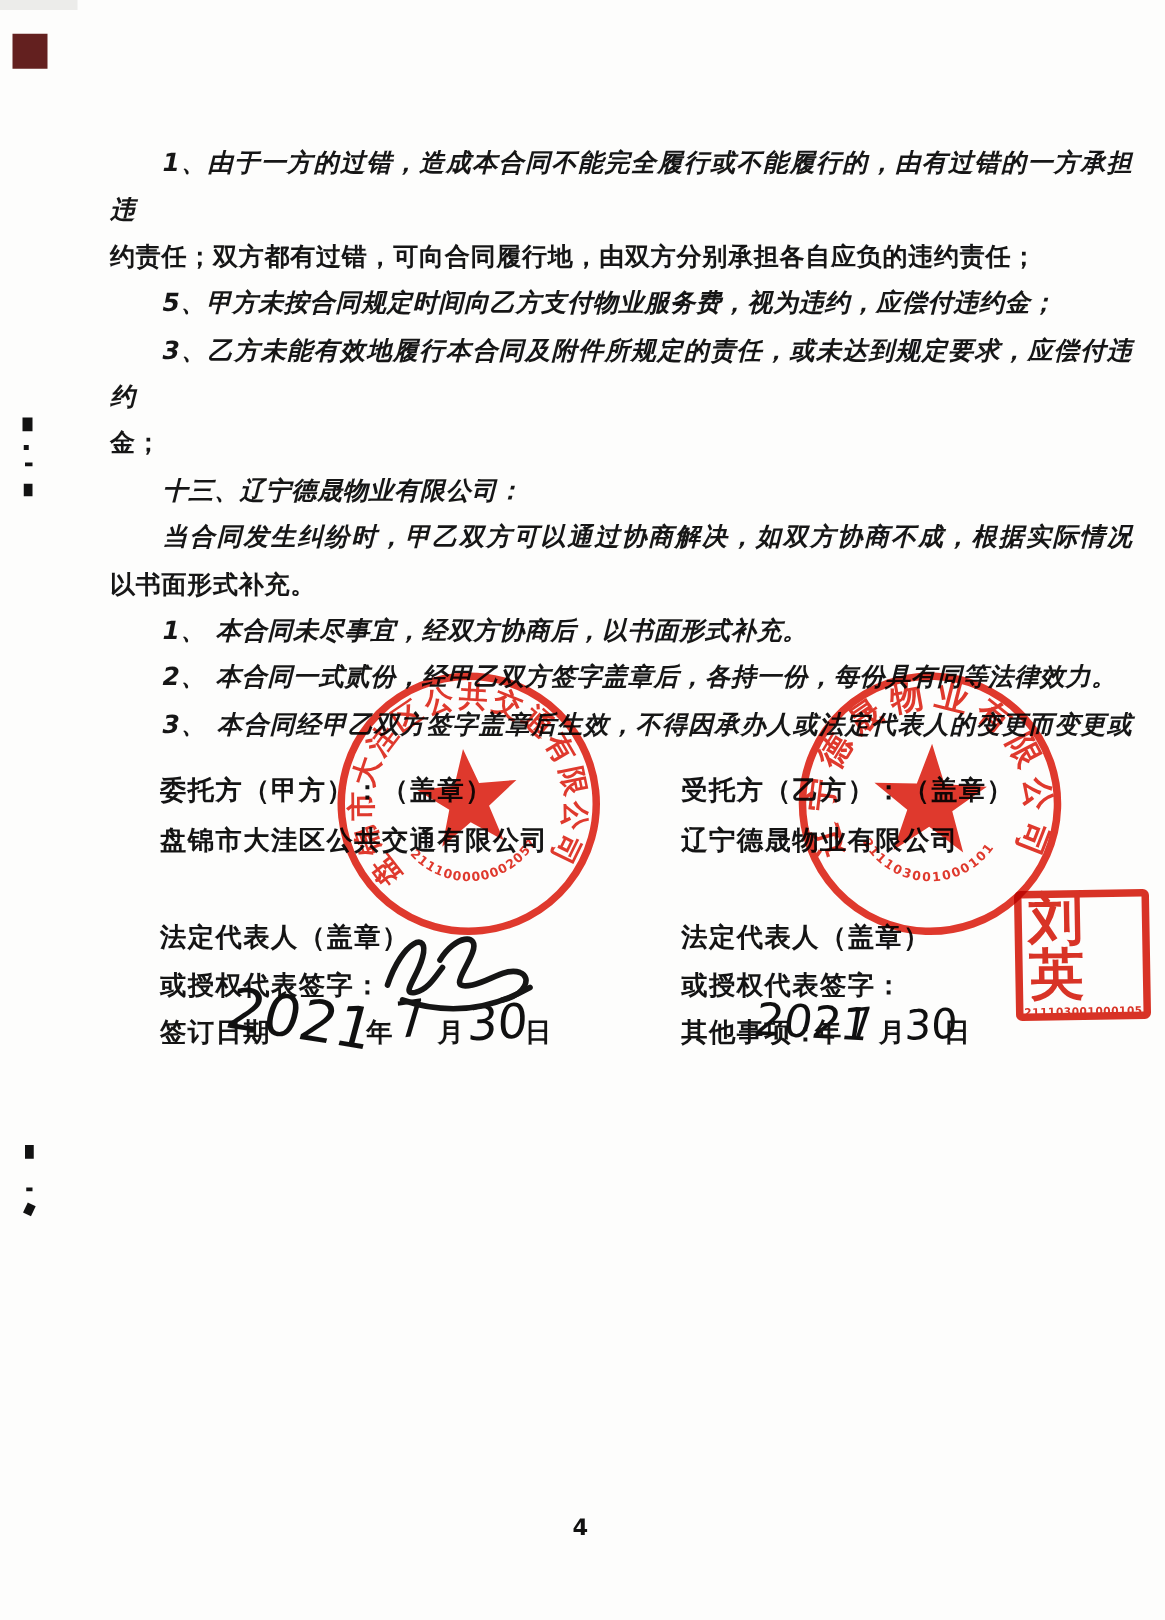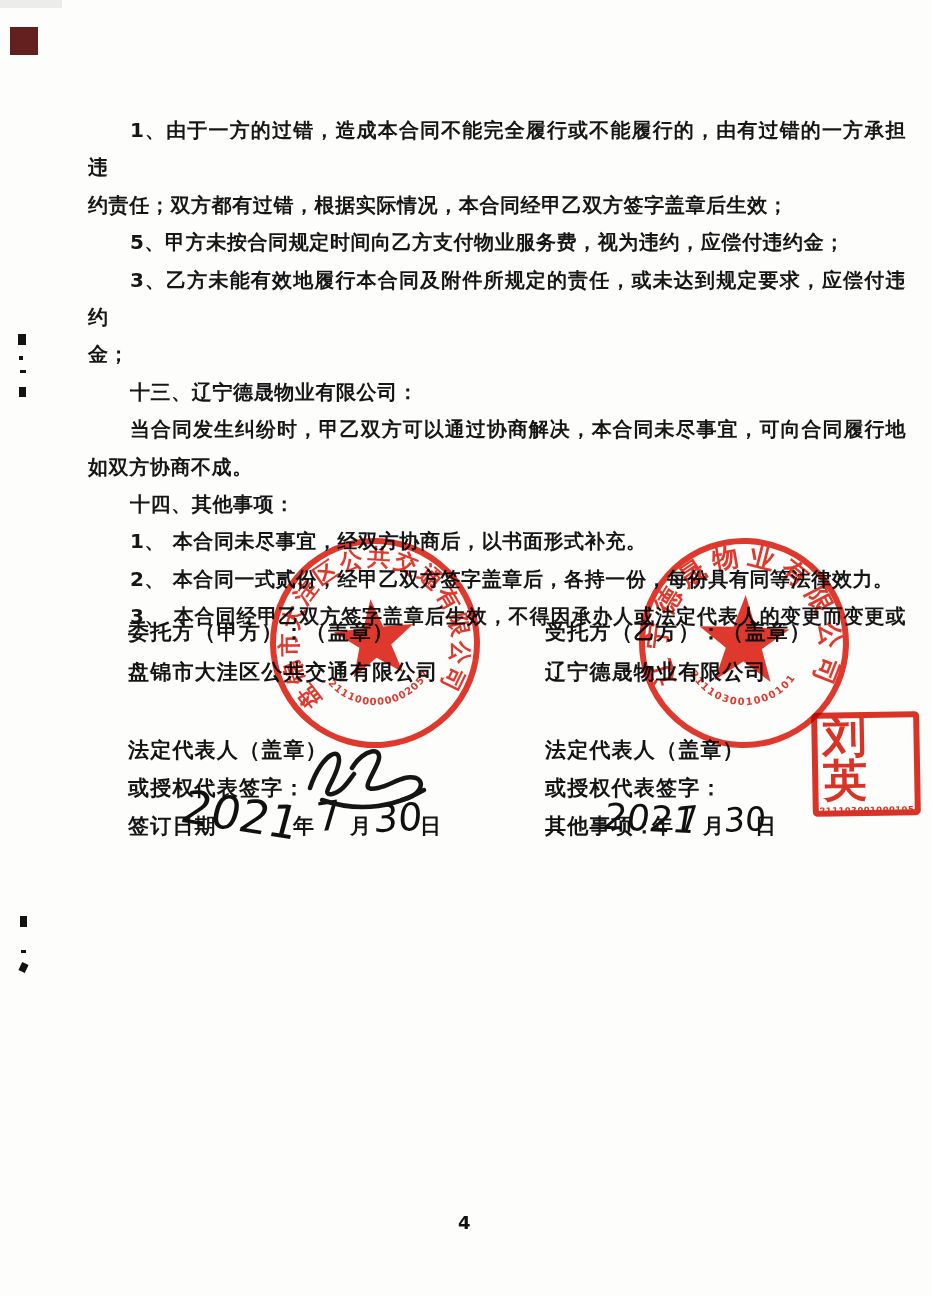--- a/index.html
+++ b/index.html
@@ -7,21 +7,21 @@
     position:relative;width:932px;height:1296px;background:#fdfdfc;overflow:hidden;
     font-family:"DejaVu Sans",sans-serif;color:#1a1a1a;
   }
   
   .body-text{position:absolute;left:88px;top:112px;width:818px;}
   .line{
     font-size:20px;font-weight:600;line-height:37.4px;letter-spacing:0.6px;
     white-space:nowrap;color:#161616;
   }
   .line.wrapfull{white-space:normal;text-align:justify;text-align-last:justify;}
-  .line.indent{text-indent:42px;}
+  .line.indent{text-indent:42px;font-style:italic;}
   .line.head{font-weight:700;}
   
   .sig{position:absolute;font-size:21px;font-weight:700;letter-spacing:1.2px;white-space:nowrap;color:#141414;}
   
   .hw{position:absolute;font-weight:400;color:#101010;white-space:nowrap;
       font-family:"DejaVu Sans",sans-serif;}
   .hw-a-year{font-size:46px;transform:rotate(9deg) skewX(-6deg);}
   .hw-a-month{font-size:40px;transform:rotate(-8deg) skewX(-4deg);}
   .hw-a-day{font-size:38px;transform:rotate(-3deg) skewX(-6deg);}
   .hw-b-year{font-size:36px;transform:rotate(3deg) skewX(-6deg);}
@@ -55,28 +55,27 @@
   <div class="mark" style="left:18px;top:334px;width:8px;height:11px;"></div>
   <div class="mark" style="left:19px;top:356px;width:4px;height:4px;"></div>
   <div class="mark" style="left:20px;top:370px;width:6px;height:3px;"></div>
   <div class="mark" style="left:19px;top:387px;width:7px;height:10px;"></div>
   <div class="mark" style="left:20px;top:916px;width:7px;height:11px;"></div>
   <div class="mark" style="left:21px;top:950px;width:5px;height:3px;"></div>
   <div class="mark" style="left:20px;top:963px;width:7px;height:9px;transform:rotate(25deg);"></div>
 
   <div class="body-text">
     <div class="line indent wrapfull">1、由于一方的过错，造成本合同不能完全履行或不能履行的，由有过错的一方承担违</div>
-    <div class="line">约责任；双方都有过错，根据实际情况，本合同经甲乙双方签字盖章后生效；</div>
+    <div class="line">约责任；双方都有过错，可向合同履行地，由双方分别承担各自应负的违约责任；</div>
     <div class="line indent">5、甲方未按合同规定时间向乙方支付物业服务费，视为违约，应偿付违约金；</div>
     <div class="line indent wrapfull">3、乙方未能有效地履行本合同及附件所规定的责任，或未达到规定要求，应偿付违约</div>
     <div class="line">金；</div>
     <div class="line indent head">十三、辽宁德晟物业有限公司：</div>
-    <div class="line indent wrapfull">当合同发生纠纷时，甲乙双方可以通过协商解决，本合同未尽事宜，可向合同履行地</div>
-    <div class="line">如双方协商不成。</div>
-    <div class="line indent head">十四、其他事项：</div>
+    <div class="line indent wrapfull">当合同发生纠纷时，甲乙双方可以通过协商解决，如双方协商不成，根据实际情况</div>
+    <div class="line">以书面形式补充。</div>
     <div class="line indent">1、 本合同未尽事宜，经双方协商后，以书面形式补充。</div>
     <div class="line indent">2、 本合同一式贰份，经甲乙双方签字盖章后，各持一份，每份具有同等法律效力。</div>
     <div class="line indent wrapfull">3、 本合同经甲乙双方签字盖章后生效，不得因承办人或法定代表人的变更而变更或</div>
   </div>
 
   <div class="sig" style="left:128px;top:618px;">委托方（甲方）：（盖章）</div>
   <div class="sig" style="left:128px;top:658px;">盘锦市大洼区公共交通有限公司</div>
   <div class="sig" style="left:128px;top:736px;">法定代表人（盖章）</div>
   <div class="sig" style="left:128px;top:774px;">或授权代表签字：</div>
   <div class="sig" style="left:128px;top:812px;font-family:Liberation Mono, monospace;">签订日期</div>

